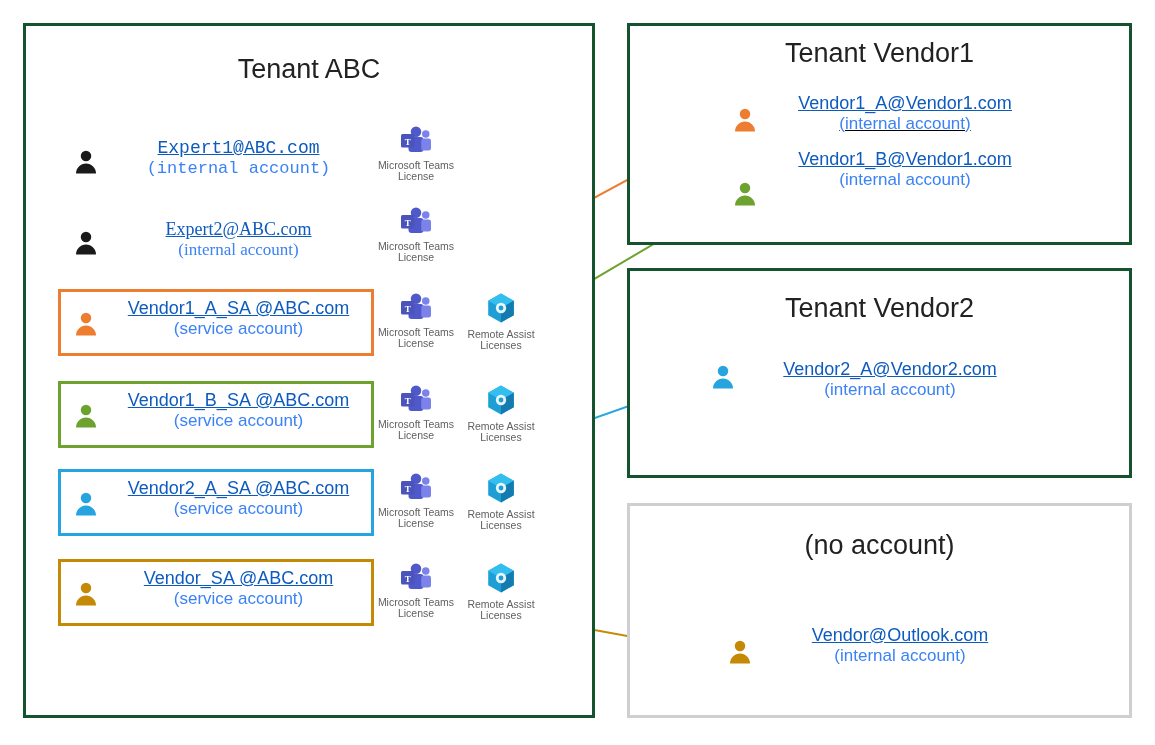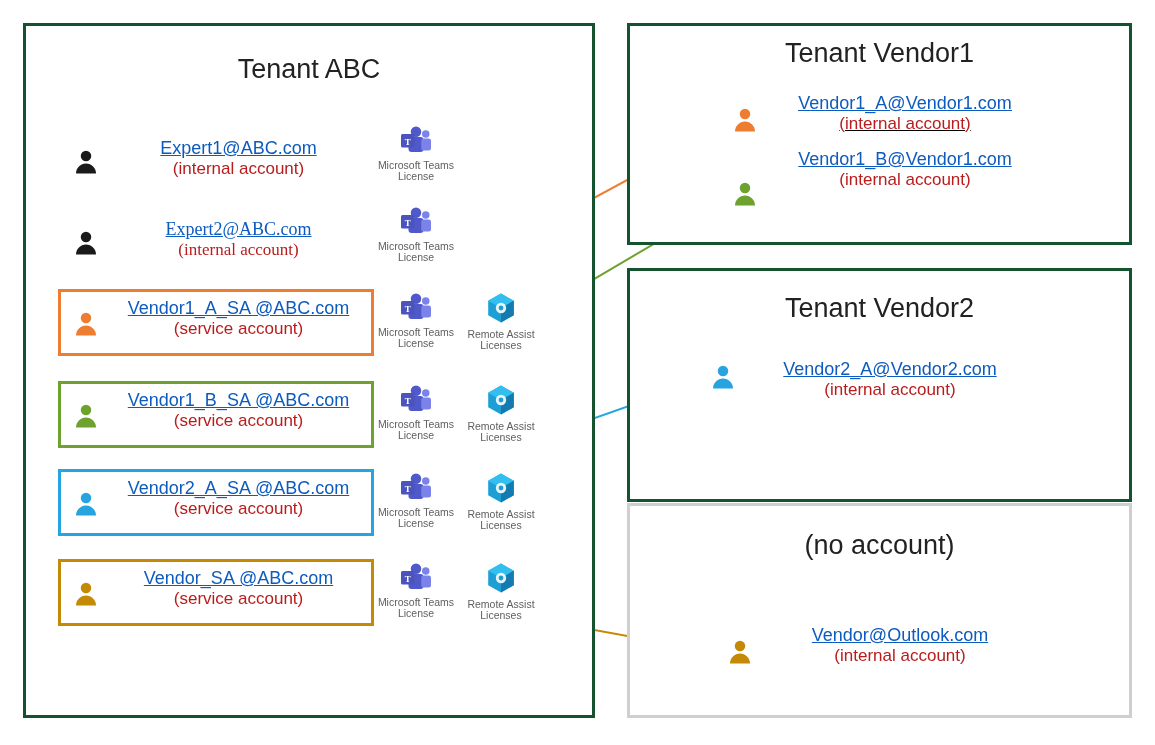--- a/index.html
+++ b/index.html
@@ -3,21 +3,21 @@
 <meta charset="utf-8">
 <style>
   html,body{margin:0;padding:0;font-family:"Segoe UI",Arial,sans-serif;background:#fff;}
   .canvas{position:relative;width:1155px;height:745px;}
   svg.lines{position:absolute;left:0;top:0;width:1155px;height:745px;pointer-events:none;}
 
   .box{position:absolute;border:3px solid #14532d;background:#fff;box-sizing:border-box;}
   .box-title{font-size:27px;text-align:center;color:#222;}
   .row{position:absolute;}
   .email{color:#0d5bbf;text-decoration:underline;font-size:18px;line-height:1.1;}
-  .subl{font-size:17px;color:#b91c1c;}
+  .subl{font-size:17px;color:#3b82f6;}
   .ctr{text-align:center;}
   .person{position:absolute;width:30px;height:30px;}
   .license{position:absolute;text-align:center;font-size:10.5px;color:#606060;line-height:1.05;}
   .license .lic-label{display:block;margin-top:3px;}
 
   
   .sa-box{position:absolute;border:3px solid;box-sizing:border-box;}
 
   .no-tenant{border-color:#cfcfcf;}
 </style>
@@ -33,21 +33,21 @@
     <line x1="370" y1="589" x2="737" y2="656" stroke="#c58a05" stroke-width="2"></line>
   </svg>
 
   <div class="box" style="left:23px;top:23px;width:572px;height:695px;">
     <div class="box-title" style="margin-top:28px;">Tenant ABC</div>
 
     <svg class="person" style="left:45px;top:120px;" viewBox="0 0 24 24">
         <circle cx="12" cy="8" r="4.2" fill="#1a1a1a"></circle>
         <path d="M4 22c0-4.4 3.6-8 8-8s8 3.6 8 8" fill="#1a1a1a"></path>
       </svg>
-    <div class="row ctr" style="left:100px;top:113px;width:225px;">
+    <div class="row ctr" style="left:100px;top:113px;width:225px;font-family:Liberation Mono, monospace;">
       <a class="email" href="#">Expert1@ABC.com</a><br>
       <span class="subl">(internal account)</span>
     </div>
     <div class="license" style="left:350px;top:99px;width:80px;">
       <span><svg width="36" height="30" viewBox="0 0 48 40">
     <circle cx="24" cy="9" r="7" fill="#5059c9"></circle>
     <circle cx="37" cy="12" r="5" fill="#7b83eb"></circle>
     <rect x="14" y="16" width="20" height="20" rx="4" fill="#5059c9"></rect>
     <rect x="31" y="18" width="13" height="16" rx="3" fill="#7b83eb"></rect>
     <rect x="4" y="12" width="18" height="18" rx="2" fill="#4b53bc"></rect>
@@ -192,21 +192,21 @@
     <svg class="person" style="left:100px;top:152px;" viewBox="0 0 24 24">
         <circle cx="12" cy="8" r="4.2" fill="#6da22f"></circle>
         <path d="M4 22c0-4.4 3.6-8 8-8s8 3.6 8 8" fill="#6da22f"></path>
       </svg>
     <div class="row ctr" style="left:145px;top:124px;width:260px;">
       <a class="email" href="#">Vendor1_B@Vendor1.com</a><br>
       <span class="subl">(internal account)</span>
     </div>
   </div>
 
-  <div class="box" style="left:627px;top:268px;width:505px;height:234px;">
+  <div class="box" style="left:627px;top:268px;width:505px;height:210px;">
     <div class="box-title" style="margin-top:22px;">Tenant Vendor2</div>
 
     <svg class="person" style="left:78px;top:90px;" viewBox="0 0 24 24">
         <circle cx="12" cy="8" r="4.2" fill="#25a4df"></circle>
         <path d="M4 22c0-4.4 3.6-8 8-8s8 3.6 8 8" fill="#25a4df"></path>
       </svg>
     <div class="row ctr" style="left:125px;top:89px;width:270px;">
       <a class="email" href="#">Vendor2_A@Vendor2.com</a><br>
       <span class="subl">(internal account)</span>
     </div>

